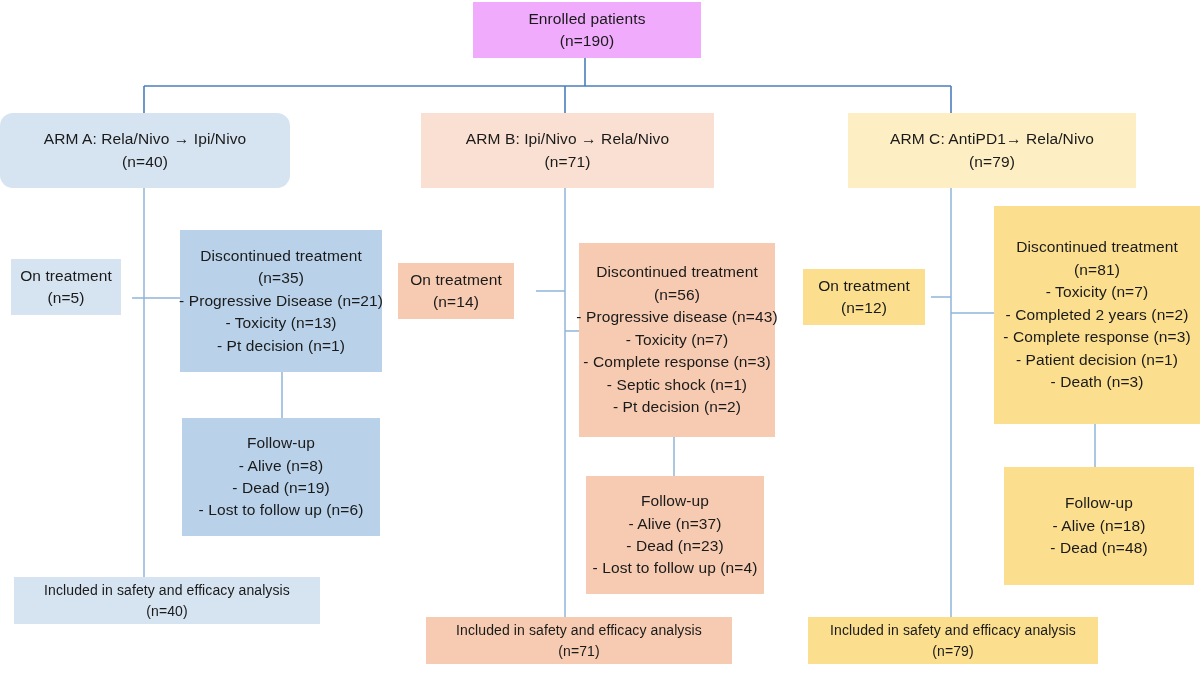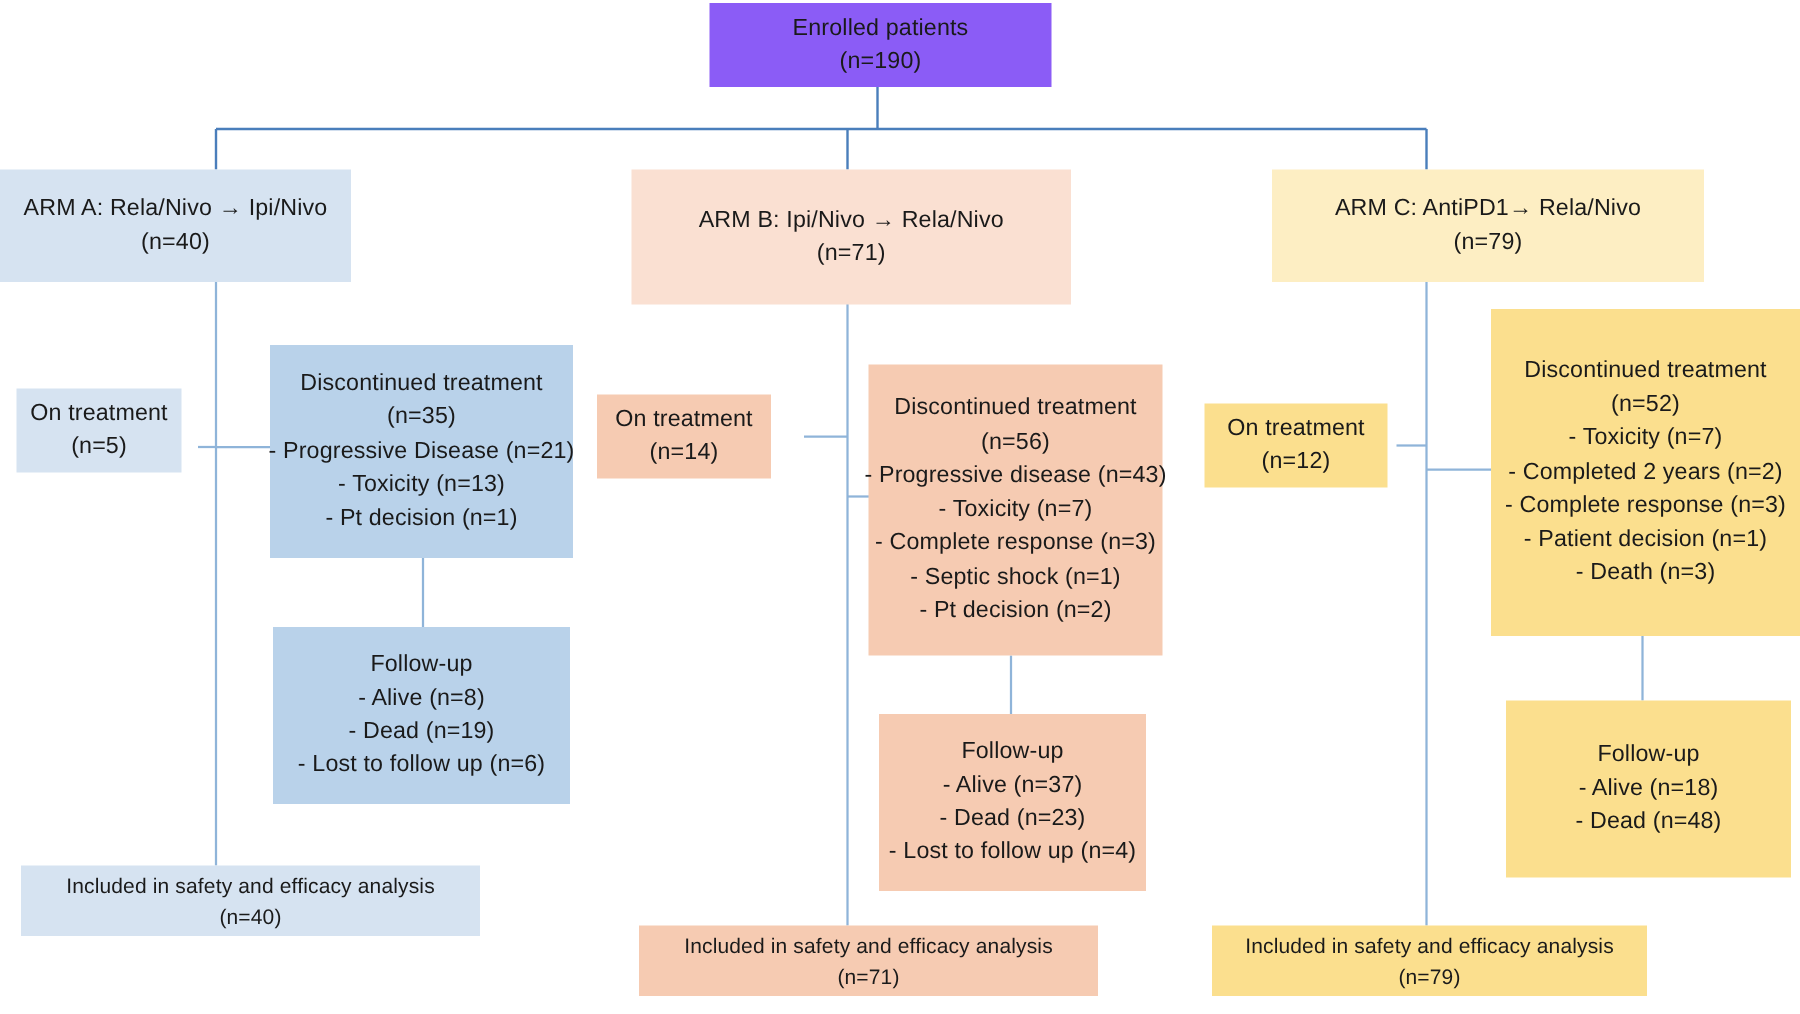--- a/index.html
+++ b/index.html
@@ -35,21 +35,21 @@
     align-items: center;
     justify-content: center;
     text-align: center;
     font-size: 15.5px;
     line-height: 1.45;
     letter-spacing: 0.1px;
     z-index: 2;
   }
   .node .line { white-space: nowrap; display: block; }
   .node .title { white-space: nowrap; display: block; }
-  .green  { background: #8b5cf6; }
+  .green  { background: #f0abfc; }
   .blue   { background: #b9d2ea; }
   .bluelt { background: #d6e3f1; }
   .peach  { background: #f6cbb2; }
   .peachlt{ background: #fae0d2; }
   .gold   { background: #fbdf8e; }
   .goldlt { background: #fdeec3; }
 </style>
 </head>
 <body>
 
@@ -81,21 +81,21 @@
       <path d="M951,313 L1000,313"></path>
       <path d="M1095,424 L1095,467"></path>
     </g>
   </svg>
 
   <div class="node green" style="left:473px; top:2px; width:228px; height:56px;">
     <span class="title">Enrolled patients</span>
     <span class="line">(n=190)</span>
   </div>
 
-  <div class="node bluelt" style="left:0px; top:113px; width:234px; height:75px;">
+  <div class="node bluelt" style="left:0px; top:113px; width:290px; height:75px;border-radius:13px;">
     <span class="title">ARM A: Rela/Nivo → Ipi/Nivo</span>
     <span class="line">(n=40)</span>
   </div>
 
   <div class="node bluelt" style="left:11px; top:259px; width:110px; height:56px;">
     <span class="title">On treatment</span>
     <span class="line">(n=5)</span>
   </div>
 
   <div class="node blue" style="left:180px; top:230px; width:202px; height:142px;">
@@ -111,21 +111,21 @@
     <span class="line">- Alive (n=8)</span>
     <span class="line">- Dead (n=19)</span>
     <span class="line">- Lost to follow up (n=6)</span>
   </div>
 
   <div class="node bluelt" style="left:14px; top:577px; width:306px; height:47px; font-size:14px;">
     <span class="title">Included in safety and efficacy analysis</span>
     <span class="line">(n=40)</span>
   </div>
 
-  <div class="node peachlt" style="left:421px; top:113px; width:293px; height:90px;text-align:right;">
+  <div class="node peachlt" style="left:421px; top:113px; width:293px; height:75px;text-align:right;">
     <span class="title">ARM B: Ipi/Nivo → Rela/Nivo</span>
     <span class="line">(n=71)</span>
   </div>
 
   <div class="node peach" style="left:398px; top:263px; width:116px; height:56px;">
     <span class="title">On treatment</span>
     <span class="line">(n=14)</span>
   </div>
 
   <div class="node peach" style="left:579px; top:243px; width:196px; height:194px;">
@@ -155,21 +155,21 @@
     <span class="line">(n=79)</span>
   </div>
 
   <div class="node gold" style="left:803px; top:269px; width:122px; height:56px;">
     <span class="title">On treatment</span>
     <span class="line">(n=12)</span>
   </div>
 
   <div class="node gold" style="left:994px; top:206px; width:206px; height:218px;">
     <span class="title">Discontinued treatment</span>
-    <span class="line">(n=52)</span>
+    <span class="line">(n=81)</span>
     <span class="line">- Toxicity (n=7)</span>
     <span class="line">-     Completed 2 years (n=2)</span>
     <span class="line">- Complete response (n=3)</span>
     <span class="line">- Patient decision (n=1)</span>
     <span class="line">- Death (n=3)</span>
   </div>
 
   <div class="node gold" style="left:1004px; top:467px; width:190px; height:118px;">
     <span class="title">Follow-up</span>
     <span class="line">- Alive (n=18)</span>

